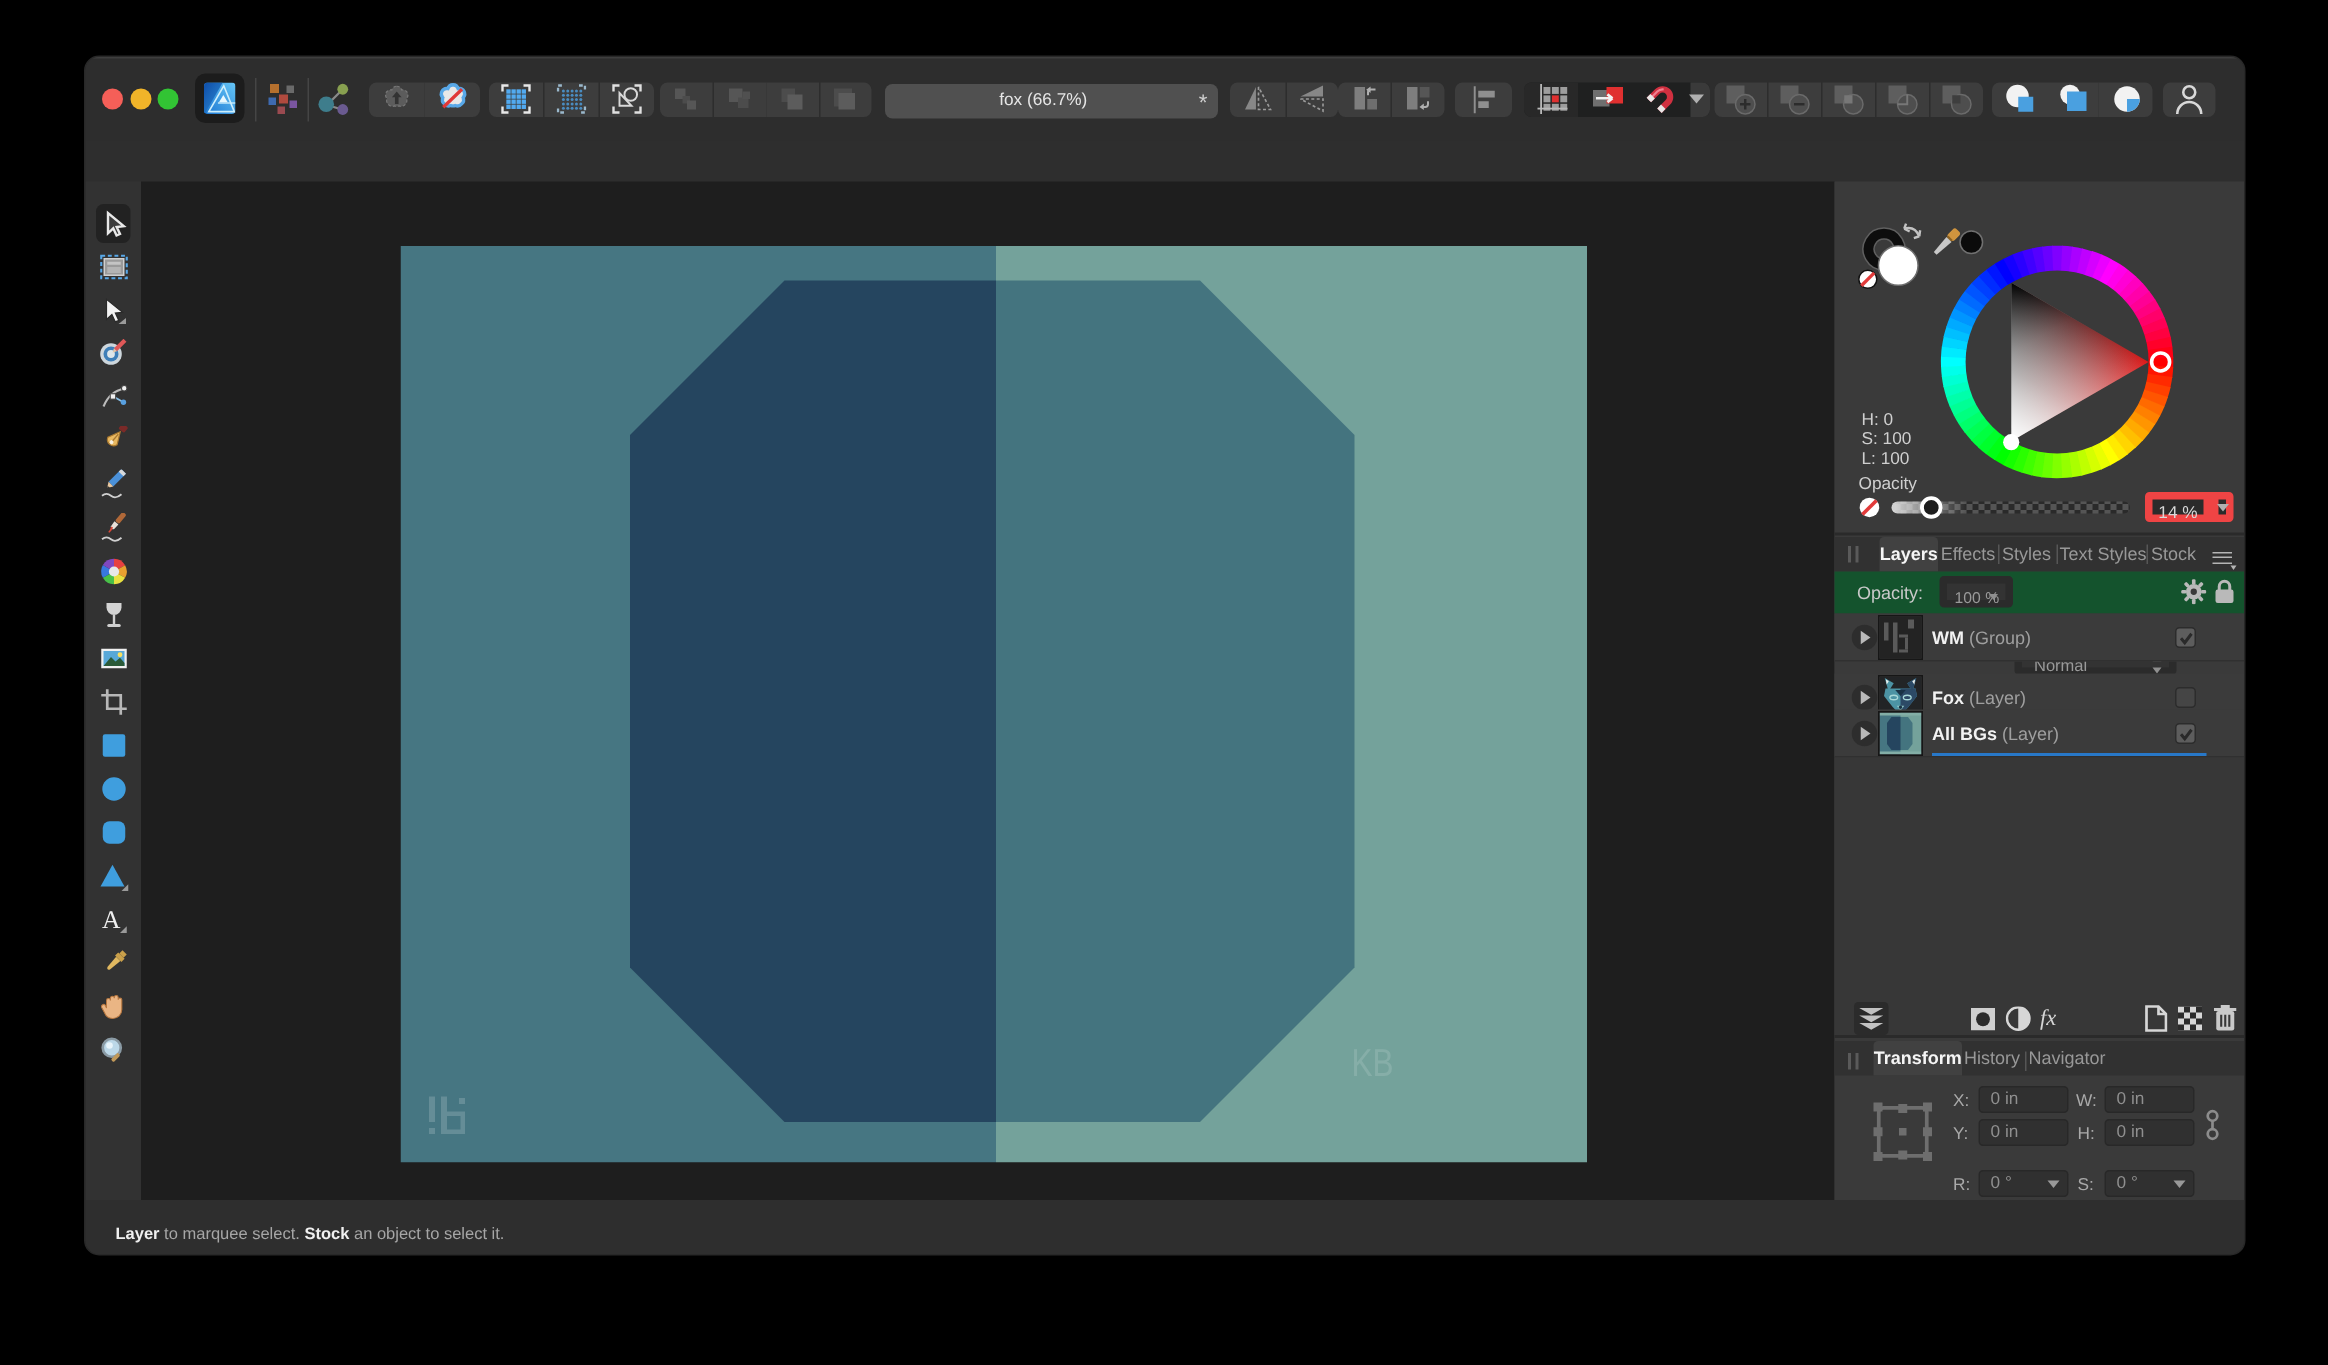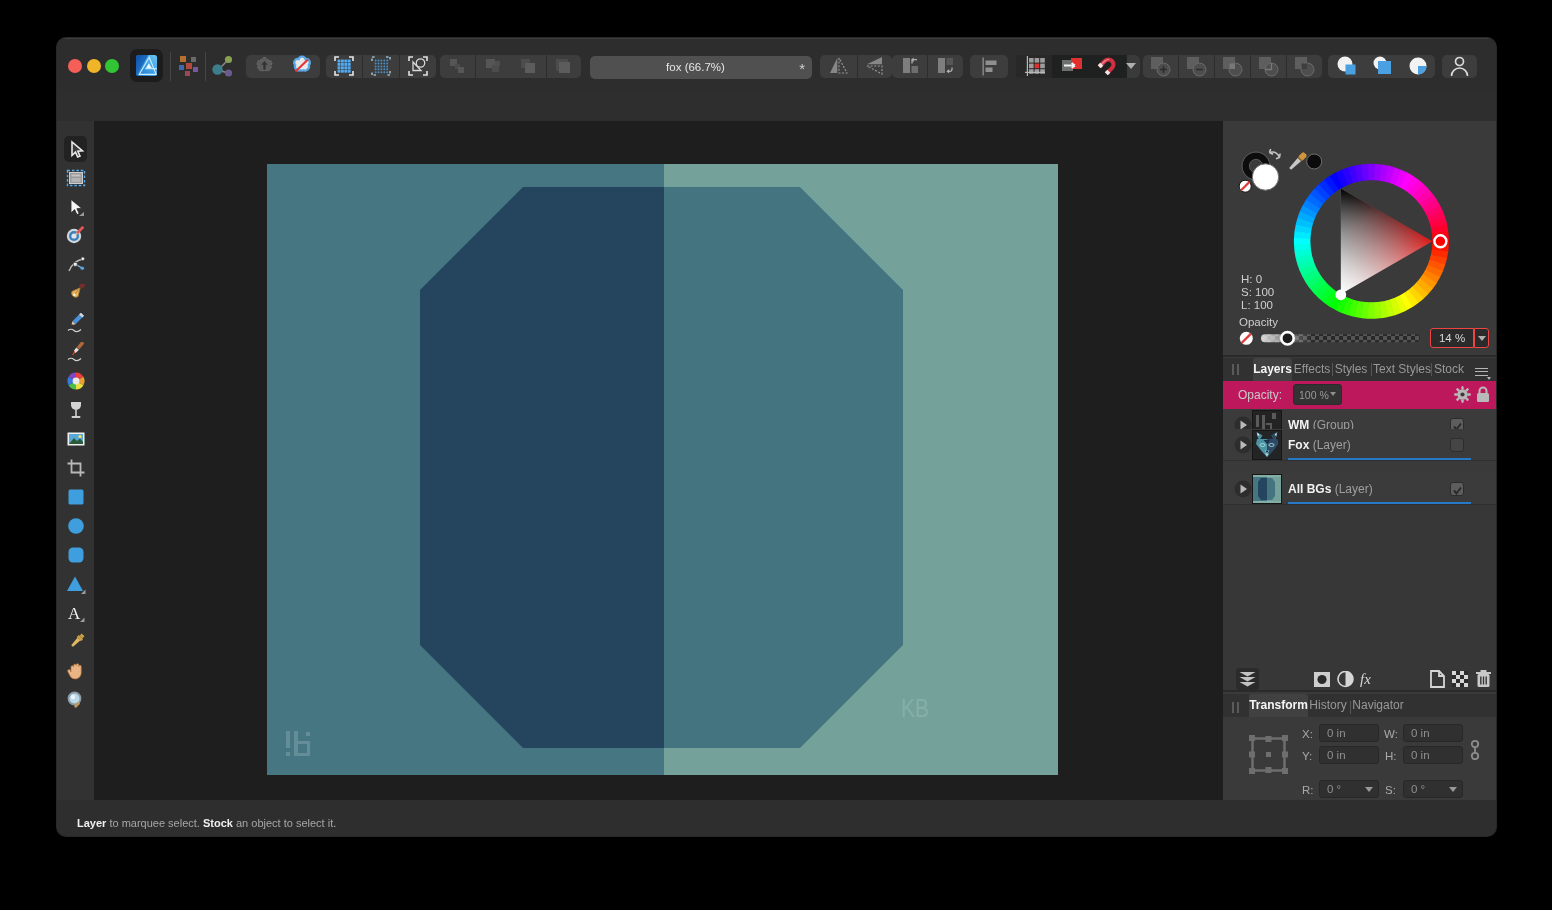--- a/index.html
+++ b/index.html
@@ -44,21 +44,21 @@
   .tab { position:absolute; top:0; height:23px; color:#989898; font-size:12px; text-align:center; line-height:23px; }
   .tabdiv { position:absolute; top:5px; width:1px; height:13px; background:#565656; }
   .grip { position:absolute; left:9px; top:6px; width:7px; height:11px;
     border-left:2px solid #5a5a5a; border-right:2px solid #5a5a5a; }
   .hamb { position:absolute; width:13px; height:8px; border-top:1.5px solid #b5b5b5;
     border-bottom:1.5px solid #b5b5b5; }
   .hamb:before { content:""; position:absolute; left:0; top:1.8px; width:13px; height:1.5px; background:#b5b5b5; }
   .hamb:after { content:""; position:absolute; right:-3px; top:8px; width:0; height:0;
     border-left:2.5px solid transparent; border-right:2.5px solid transparent; border-top:3px solid #b5b5b5; }
 
-  .field { position:absolute; background:#2e2e2e; border-radius:3px; border:1px solid #ef4444;
+  .field { position:absolute; background:#2e2e2e; border-radius:3px; border:5px solid #ef4444;
     color:#8f8f8f; font-size:11px; }
 
   .lrow { position:absolute; left:0; width:273px; height:32px; background:#3b3b3b;
     border-bottom:1px solid #303030; }
   .larr { position:absolute; left:11px; top:7px; }
   .lthumb { position:absolute; left:30px; top:2px; outline:1.5px solid #161616; }
   .lname { position:absolute; left:65px; top:9px; font-size:12px; color:#9f9f9f; }
   .lname b { color:#f2f2f2; }
   .lchk { position:absolute; left:227px; top:9px; width:14px; height:14px; background:#5d5d5d;
     border-radius:3px; border:1px solid #2c2c2c; }
@@ -649,21 +649,21 @@
         <div class="tab" style="left:70px; width:38px;">Effects</div>
         <div class="tabdiv" style="left:109px;"></div>
         <div class="tab" style="left:111px; width:34px;">Styles</div>
         <div class="tabdiv" style="left:148px;"></div>
         <div class="tab" style="left:146px; width:66px; white-space:nowrap;">Text Styles</div>
         <div class="tabdiv" style="left:208px;"></div>
         <div class="tab" style="left:210px; width:32px;">Stock</div>
         <div class="hamb" style="left:252px; top:10px;"></div>
       </div>
 
-      <div class="abs" style="left:0; top:26px; width:273px; height:28px; background:#be185d;">
+      <div class="abs" style="left:0; top:26px; width:273px; height:28px; background:#14532d;">
         <div class="abs" style="left:15px; top:7px; font-size:12px; color:#c9c9c9;">Opacity:</div>
         <div class="field" style="left:70px; top:3px; width:49px; height:21px; background:#333333; border-color:#2b2b2b;">
           <span style="position:absolute; left:5px; top:4px; color:#9a9a9a; font-size:10.5px;">100 %</span>
           <span style="position:absolute; right:5px; top:7px; width:0; height:0; border-left:3.5px solid transparent; border-right:3.5px solid transparent; border-top:4.5px solid #8f8f8f;"></span>
         </div>
         <div class="field" style="left:120px; top:3px; width:108px; height:21px; background:#333333; border-color:#2b2b2b;margin-top:45px;">
           <span style="position:absolute; left:8px; top:3.5px; color:#9a9a9a;">Normal</span>
           <span style="position:absolute; right:5px; top:3px; width:0; height:0; border-left:3px solid transparent; border-right:3px solid transparent; border-bottom:4px solid #8f8f8f;"></span>
           <span style="position:absolute; right:5px; top:11px; width:0; height:0; border-left:3px solid transparent; border-right:3px solid transparent; border-top:4px solid #8f8f8f;"></span>
         </div>
@@ -704,21 +704,21 @@
                   <rect x="13" y="22" width="6" height="2"></rect>
                   <rect x="17" y="14" width="2" height="8"></rect>
                   <rect x="19" y="2" width="4" height="6"></rect>
                 </g>
           </svg>
           <div class="lname"><b>WM</b> <span>(Group)</span></div>
           <div class="lchk"><svg width="13" height="13" viewBox="0 0 13 13">
                   <path d="M3 6.5 L5.5 9.5 L10 3.5" fill="none" stroke="#2a2a2a" stroke-width="2"></path>
                 </svg></div>
         </div>
-        <div class="lrow" style="top:20px;">
+        <div class="lrow" style="top:40px;">
           <svg class="larr" width="18" height="18" viewBox="0 0 18 18">
                 <circle cx="9" cy="9" r="8.5" fill="#2d2d2d"></circle>
                 <path d="M6.5 4.5 L13 9 L6.5 13.5 Z" fill="#b9b9b9"></path>
               </svg>
           <svg class="lthumb" width="28" height="28" viewBox="0 0 28 28">
             <rect width="28" height="28" fill="#222426"></rect>
             <g fill="#4c93a4">
               <polygon points="3.5,1 9.5,4.5 6,10"></polygon>
               <polygon points="24.5,1 18.5,4.5 22,10"></polygon>
               <polygon points="4,8 24,8 25,13 19.5,20 14,26 8.5,20 3,13"></polygon>

